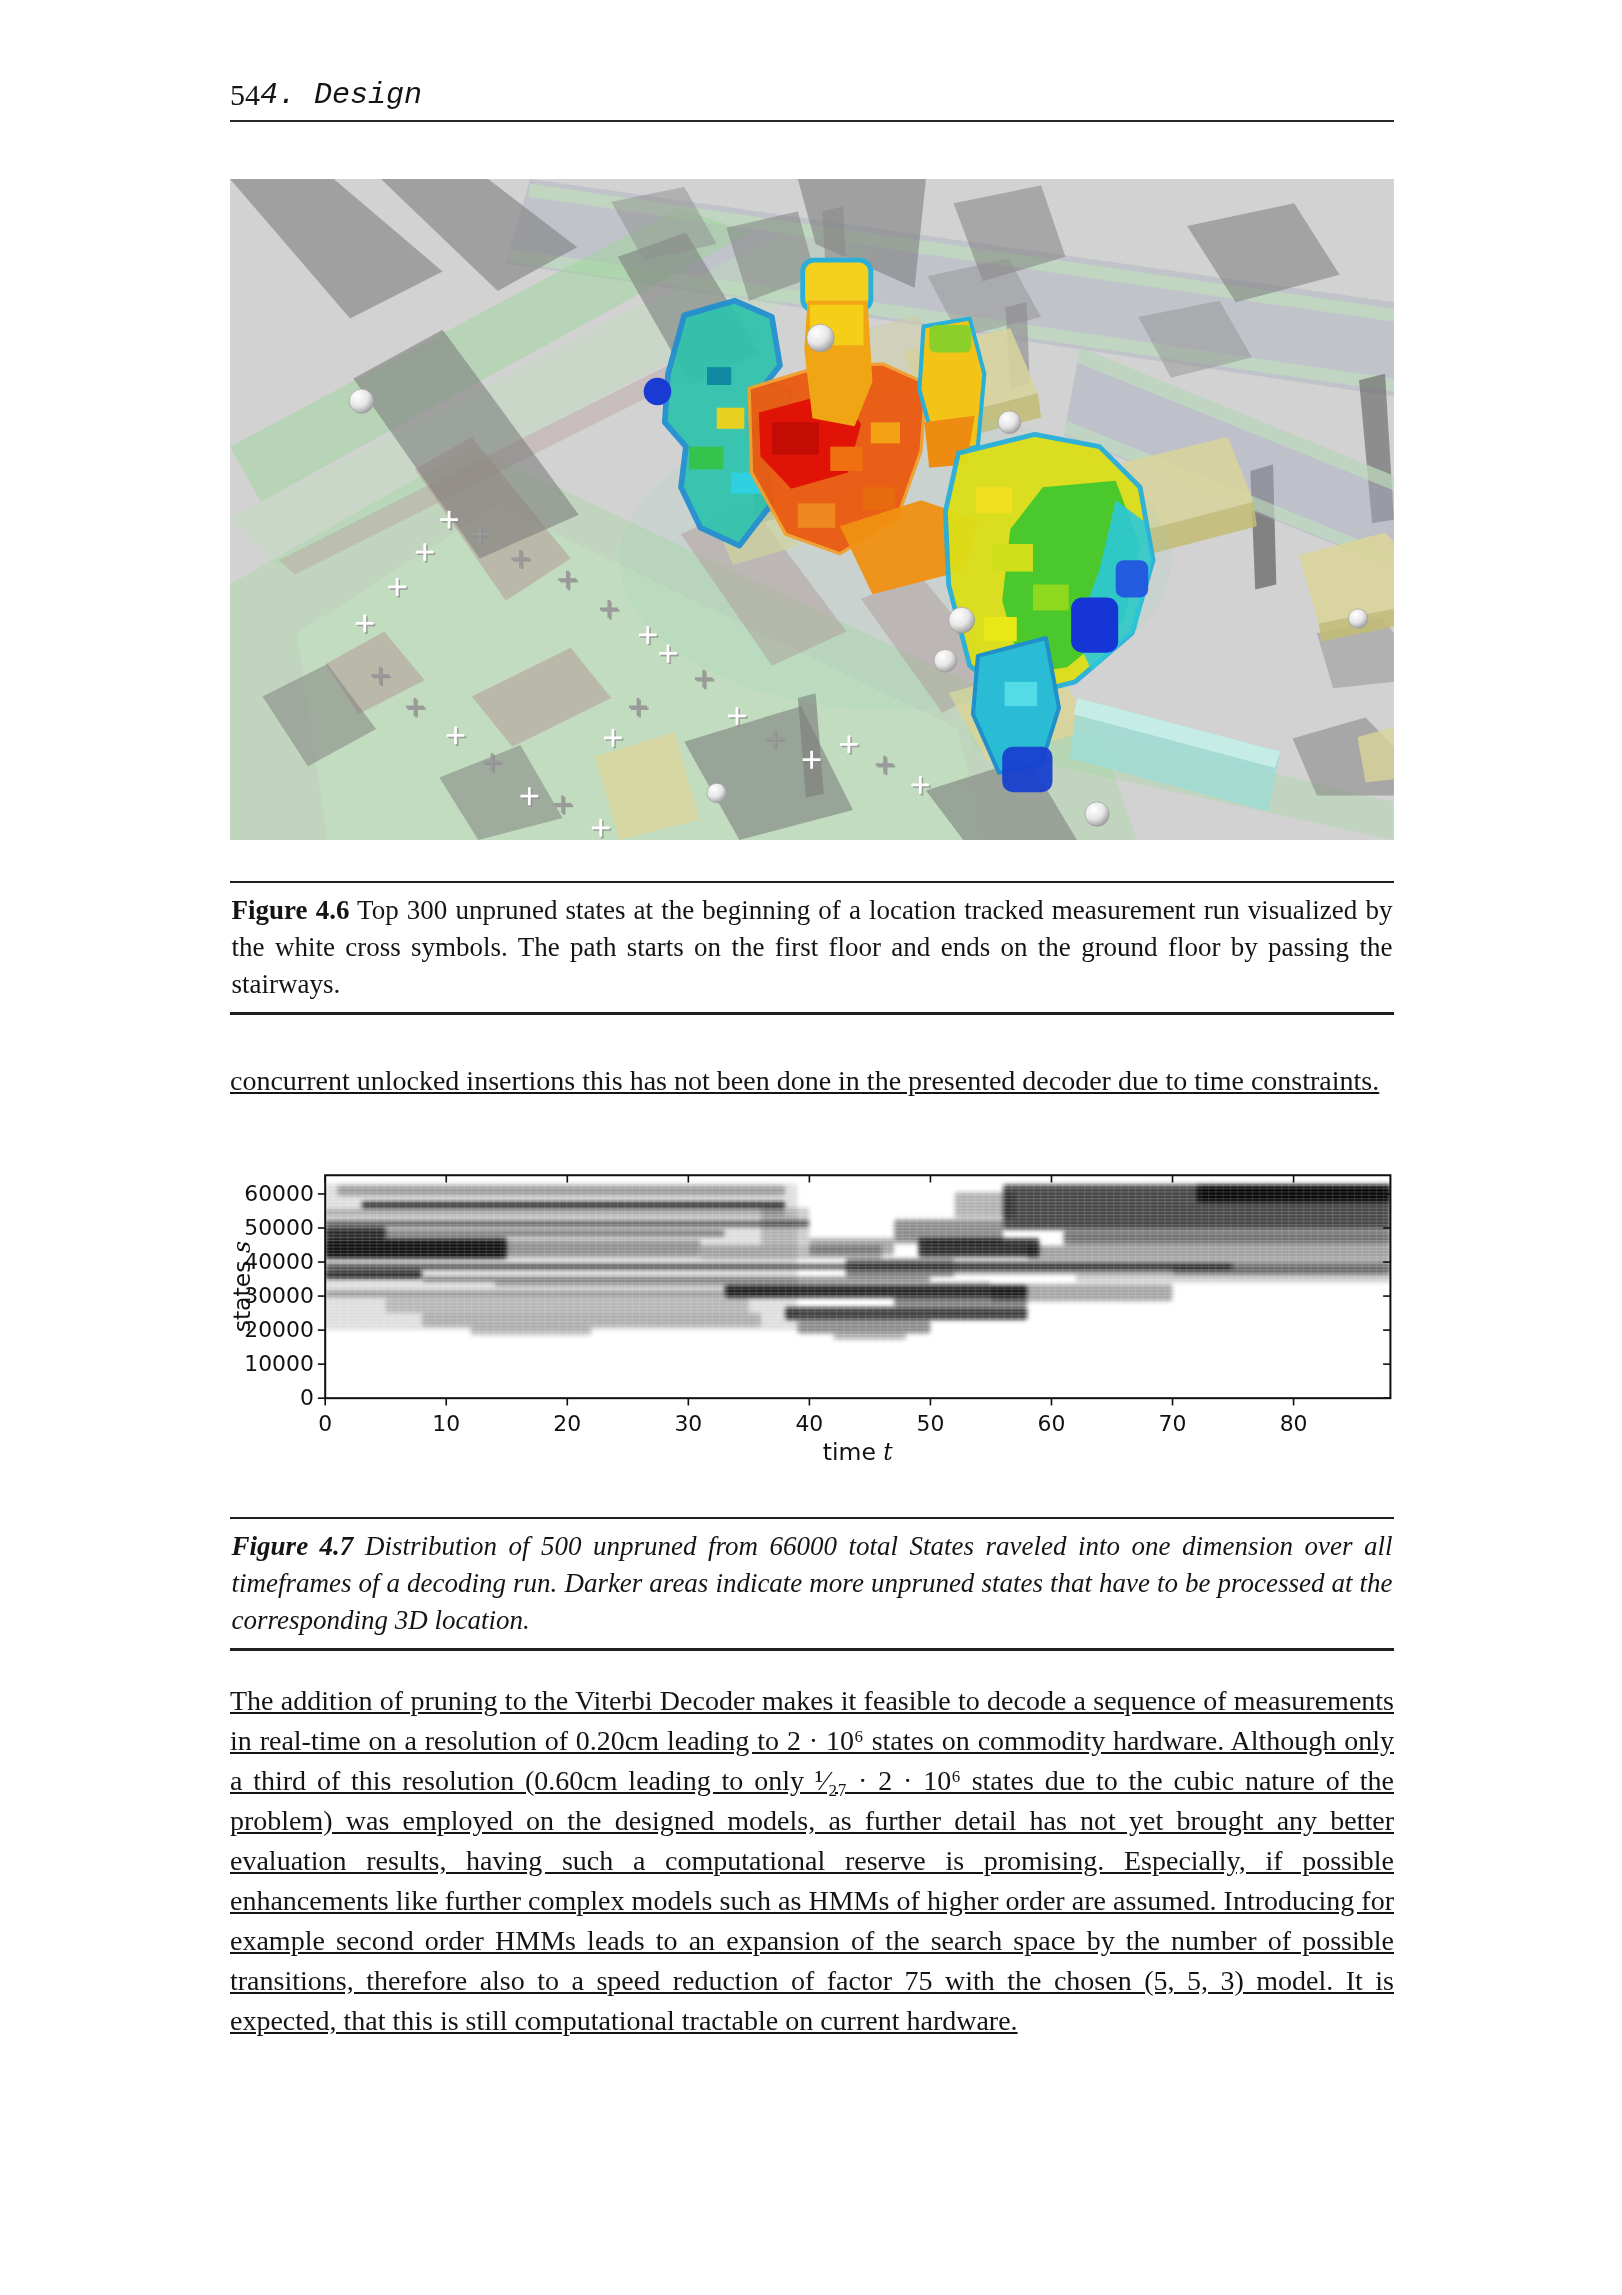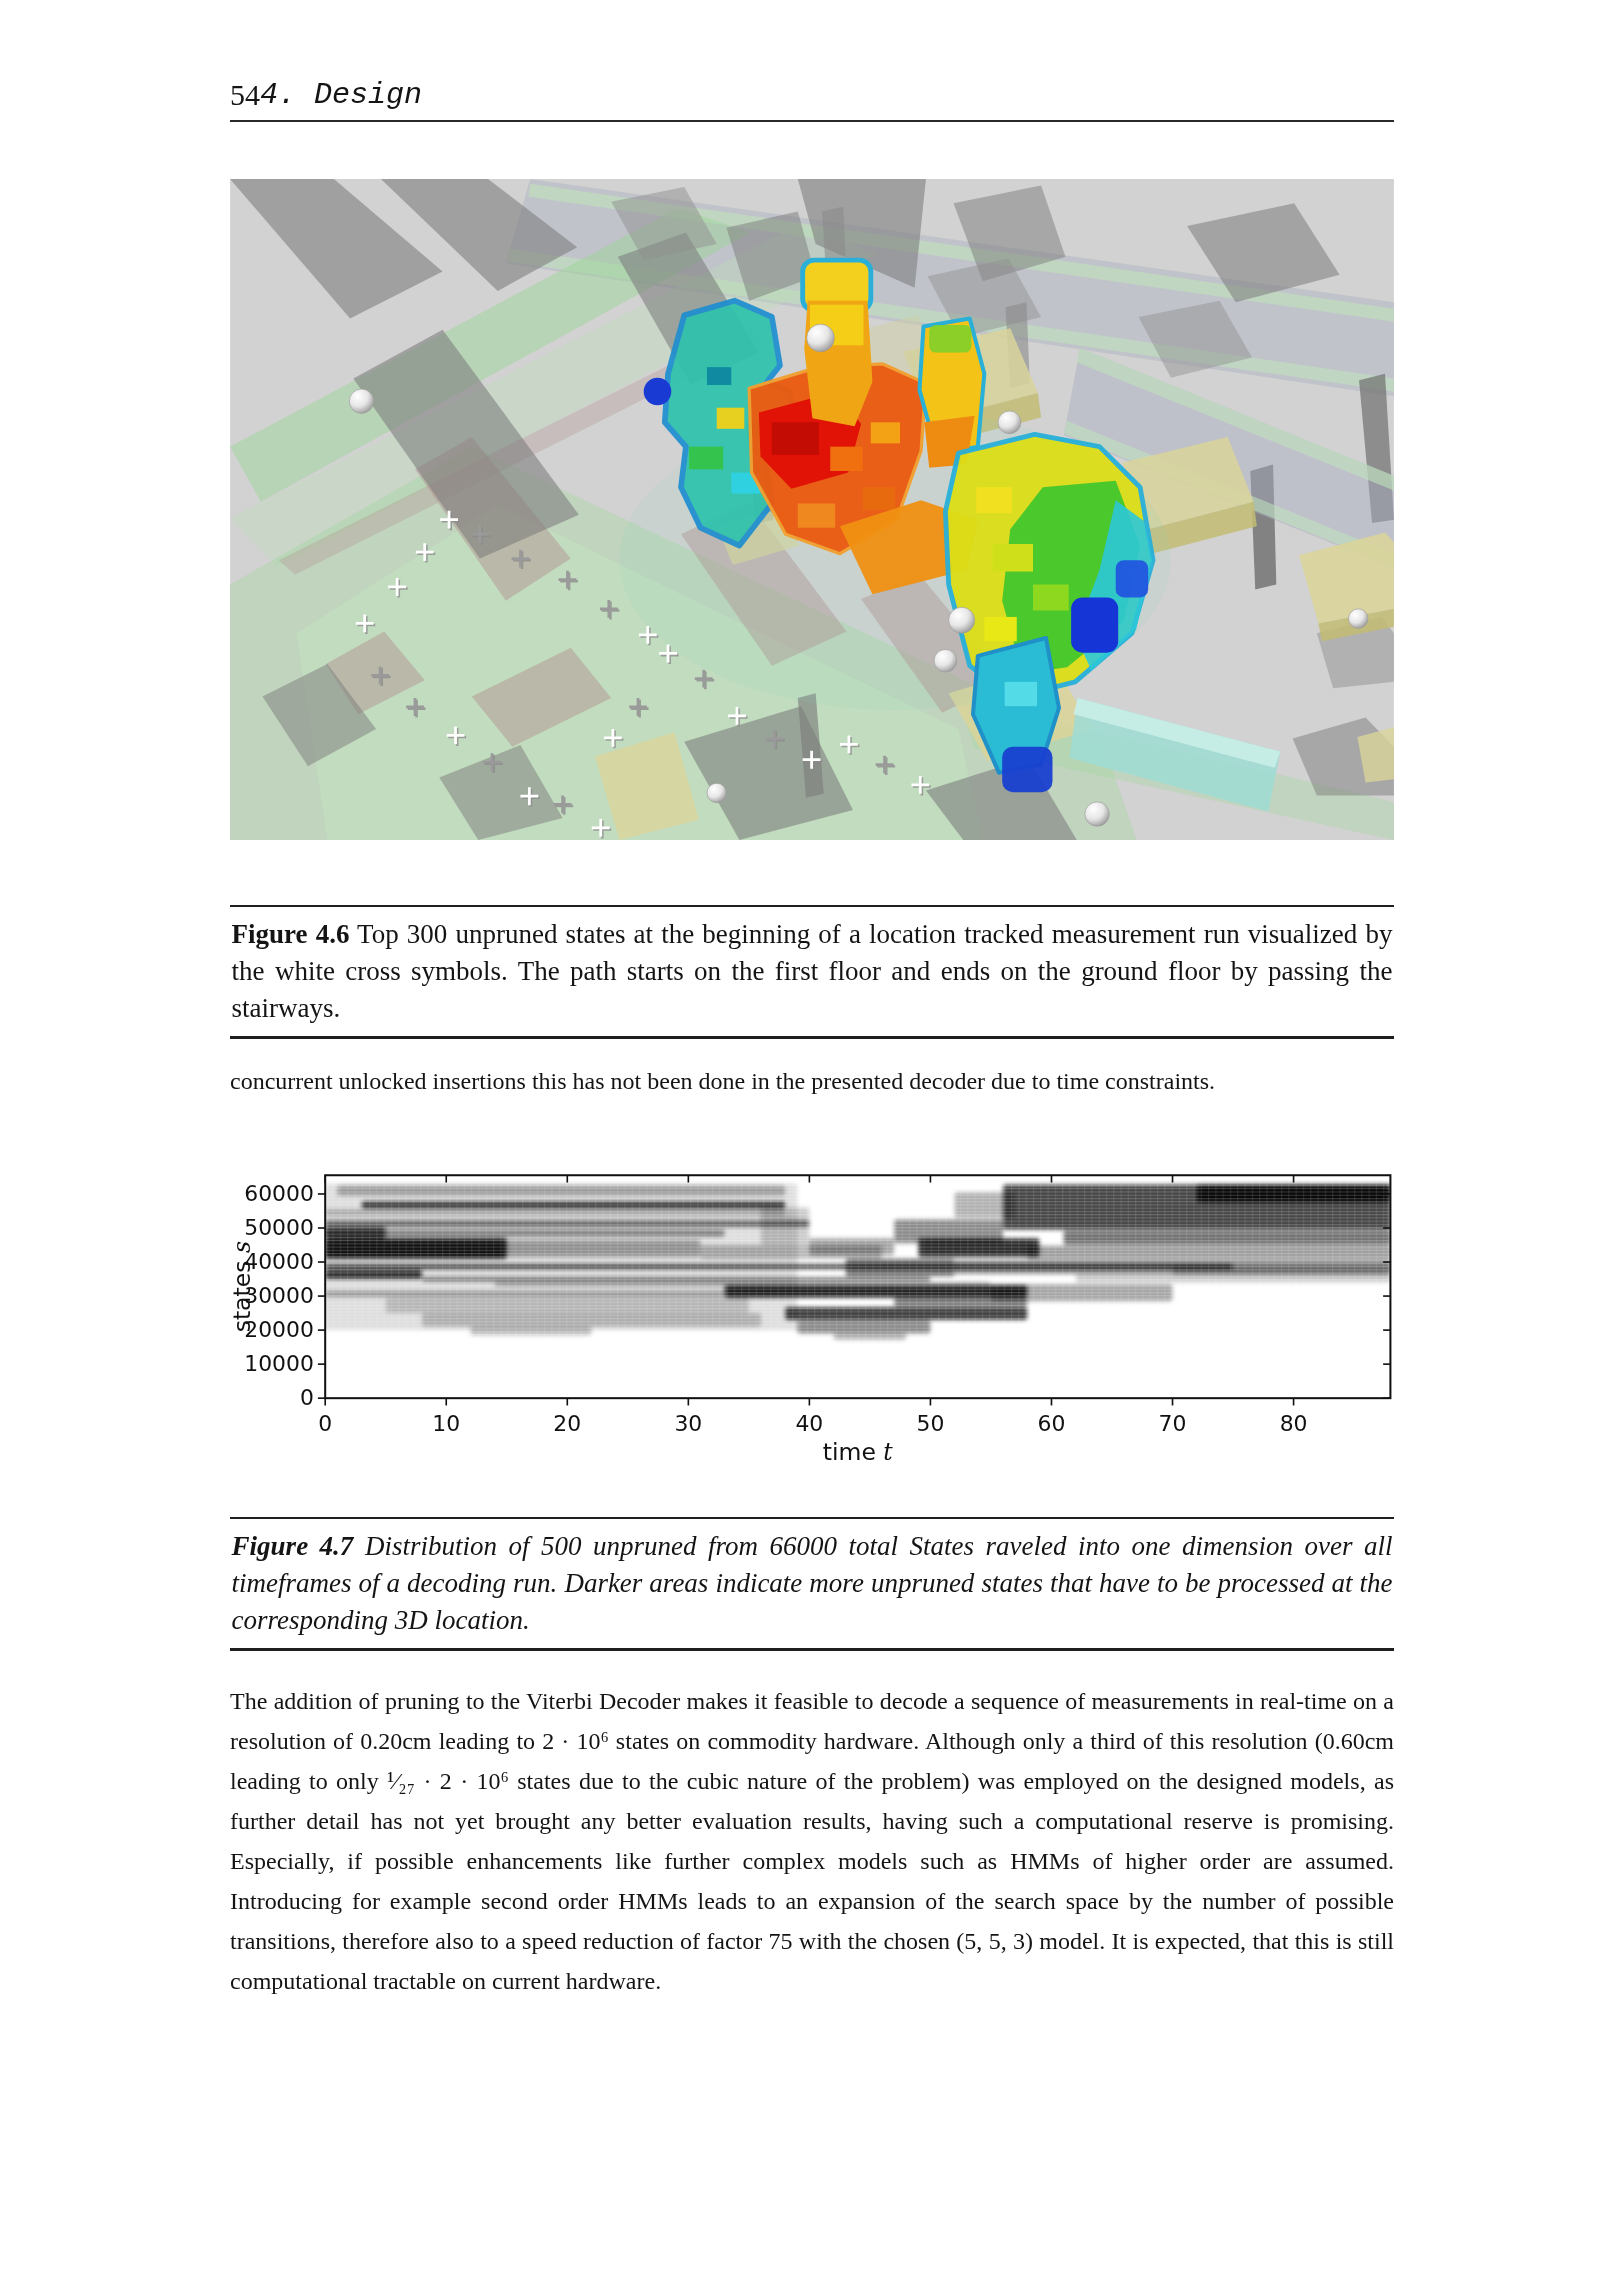--- a/index.html
+++ b/index.html
@@ -6,21 +6,21 @@
   body{width:1623px;height:2295px;position:relative;font-family:"Liberation Serif",serif;color:#141414;}
   .abs{position:absolute;}
   .header-row{left:230px;top:78px;width:1164px;display:flex;font-size:30px;}
   .chapter{font-style:italic;font-family:Liberation Mono, monospace;}
   .hrule{left:230px;top:120px;width:1164px;height:2.4px;background:#2a2a2a;}
   .figsvg{left:230px;top:179px;}
   .caption-block{left:230px;width:1164px;}
   .cap-rule{height:2.4px;background:#1f1f1f;}
   .cap-text{margin:9px 1.6px;font-size:27px;line-height:37px;text-align:justify;}
   .cap-label{font-weight:bold;}
-  .bodypara{left:230px;width:1164px;font-size:24px;line-height:40px;text-align:justify;}
+  .bodypara{left:230px;width:1164px;font-size:28px;line-height:40px;text-align:justify;text-decoration:underline;}
   .chartwrap{left:230px;top:1172px;}
   svg text{font-family:"DejaVu Sans",sans-serif;}
 </style>
 </head>
 <body>
 
 <div class="abs header-row">
   <span>54</span>
   <span class="chapter">4. Design</span>
 </div>
@@ -201,21 +201,21 @@
       <circle cx="728" cy="196" r="17" fill="url(#sphGrad)" stroke="#9b9b9b" stroke-width="0.8"></circle>
       <circle cx="961" cy="300" r="14" fill="url(#sphGrad)" stroke="#9b9b9b" stroke-width="0.8"></circle>
       <circle cx="902" cy="544" r="16" fill="url(#sphGrad)" stroke="#9b9b9b" stroke-width="0.8"></circle>
       <circle cx="882" cy="594" r="14" fill="url(#sphGrad)" stroke="#9b9b9b" stroke-width="0.8"></circle>
       <circle cx="1391" cy="542" r="12" fill="url(#sphGrad)" stroke="#9b9b9b" stroke-width="0.8"></circle>
       <circle cx="1069" cy="783" r="15" fill="url(#sphGrad)" stroke="#9b9b9b" stroke-width="0.8"></circle>
       <circle cx="600" cy="757" r="12" fill="url(#sphGrad)" stroke="#9b9b9b" stroke-width="0.8"></circle>
     </g>
 </svg>
 
-<div class="abs caption-block" style="top:881px;margin-top:24px;">
+<div class="abs caption-block" style="top:881px;">
   <div class="cap-rule"></div>
   <div class="cap-text"><span class="cap-label">Figure 4.6</span> <span>Top 300 unpruned states at the beginning of a location tracked measurement run visualized by the white cross symbols. The path starts on the first floor and ends on the ground floor by passing the stairways.</span></div>
   <div class="cap-rule"></div>
 </div>
 
 <div class="abs bodypara" style="top:1061px;">concurrent unlocked insertions this has not been done in the presented decoder due to time constraints.</div>
 
 <svg class="abs chartwrap" width="1164" height="304" viewBox="0 0 1435 375">
   <defs>
     <clipPath id="plotclip">

